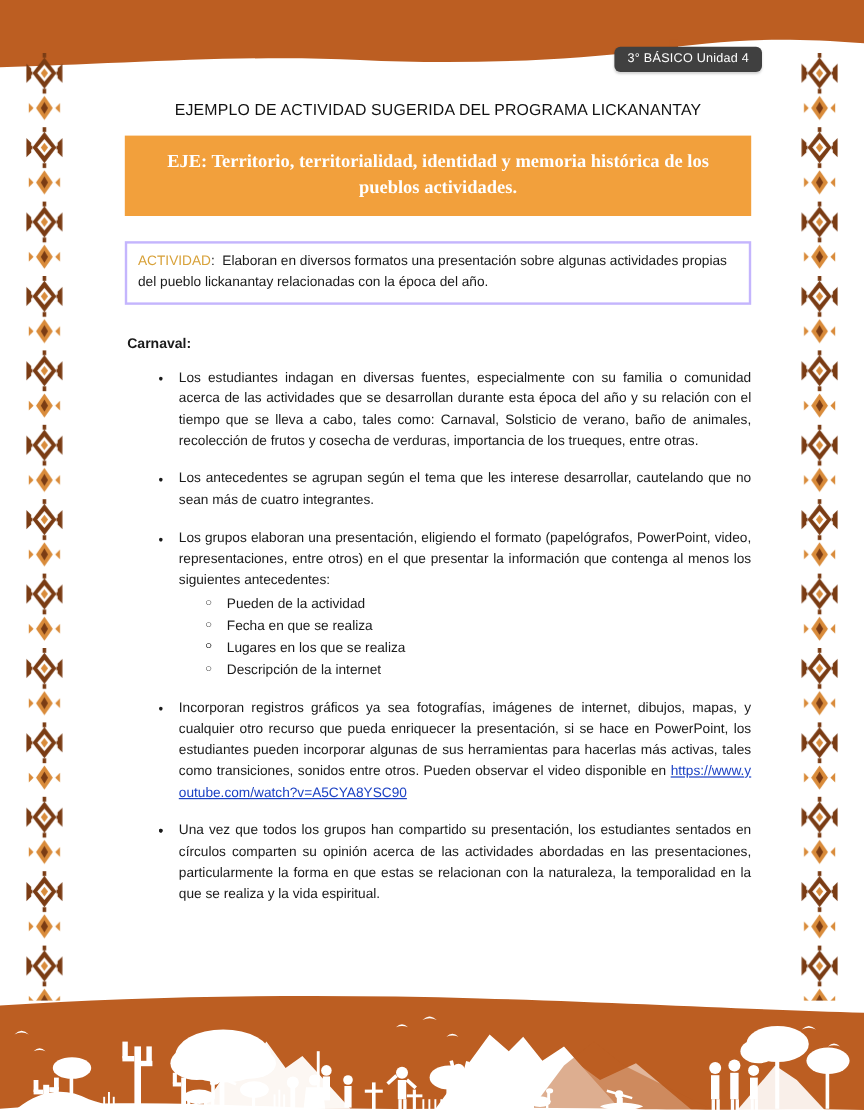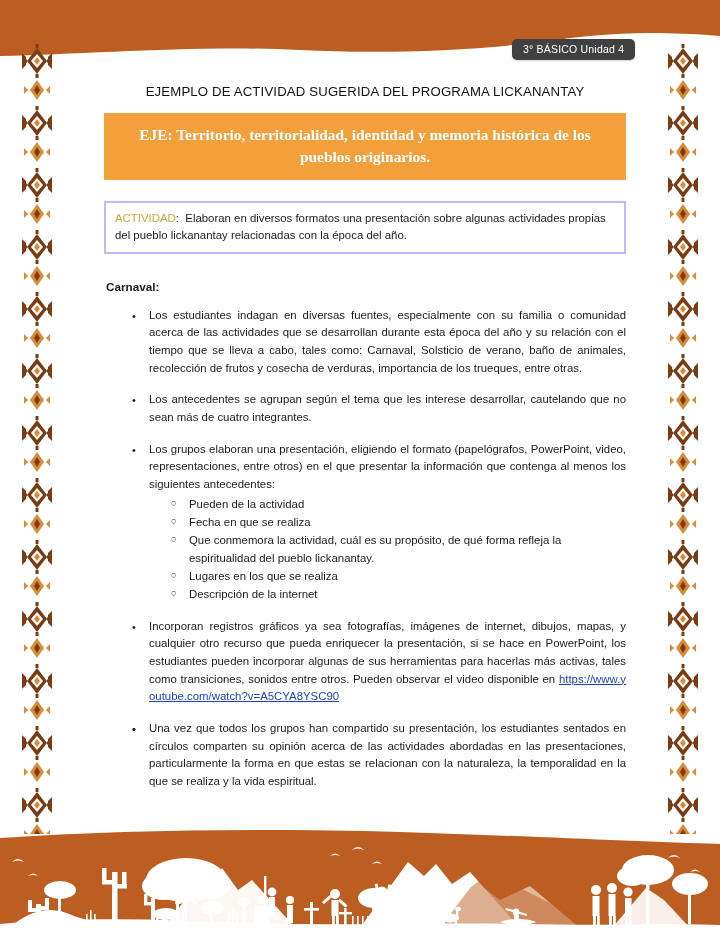--- a/index.html
+++ b/index.html
@@ -192,21 +192,21 @@
 </svg>
 
 <svg class="side-border" id="side-border-right" viewBox="0 0 34 790" preserveAspectRatio="none">
   <rect x="0" y="0" width="34" height="790" fill="url(#andean)"></rect>
 </svg>
 
 <div id="content">
 
   <div id="doc-title">EJEMPLO DE ACTIVIDAD SUGERIDA DEL PROGRAMA LICKANANTAY</div>
 
-  <div id="eje-banner">EJE: Territorio, territorialidad, identidad y memoria histórica de los pueblos originarios.</div>
+  <div id="eje-banner">EJE: Territorio, territorialidad, identidad y memoria histórica de los pueblos actividades.</div>
 
   <div id="activity-box">
     <span class="activity-label">ACTIVIDAD</span><span>:</span>&nbsp;
     <span>Elaboran en diversos formatos una presentación sobre algunas actividades propias del pueblo lickanantay relacionadas con la época del año.</span>
   </div>
 
   <div id="examples-heading">Carnaval:</div>
 
   <ul class="lvl1">
 
@@ -227,21 +227,20 @@
         <li>
           <span class="b2">○</span>
           <span>Pueden de la actividad</span>
         </li>
         <li>
           <span class="b2">○</span>
           <span>Fecha en que se realiza</span>
         </li>
         <li>
           <span class="b2">○</span>
-          <span>Que conmemora la actividad, cuál es su propósito, de qué forma refleja la espiritualidad del pueblo lickanantay.</span>
         </li>
         <li>
           <span class="b2">○</span>
           <span>Lugares en los que se realiza</span>
         </li>
         <li>
           <span class="b2">○</span>
           <span>Descripción de la internet</span>
         </li>
       </ul>

